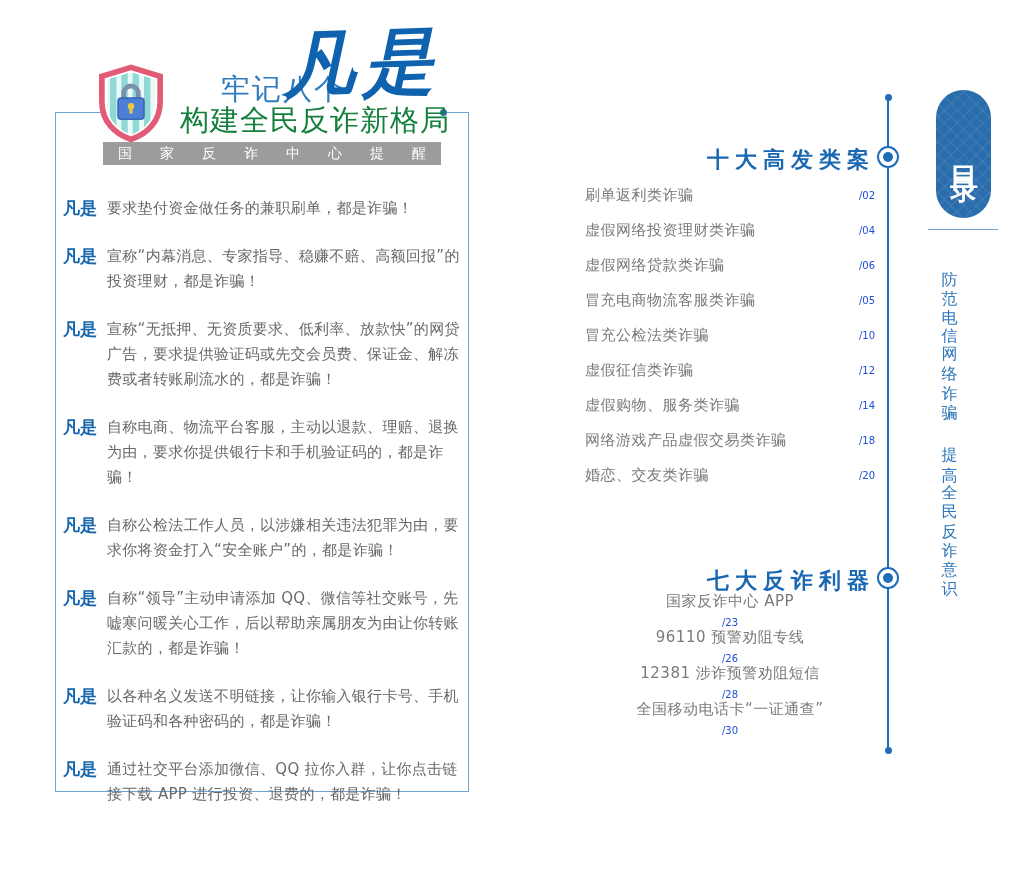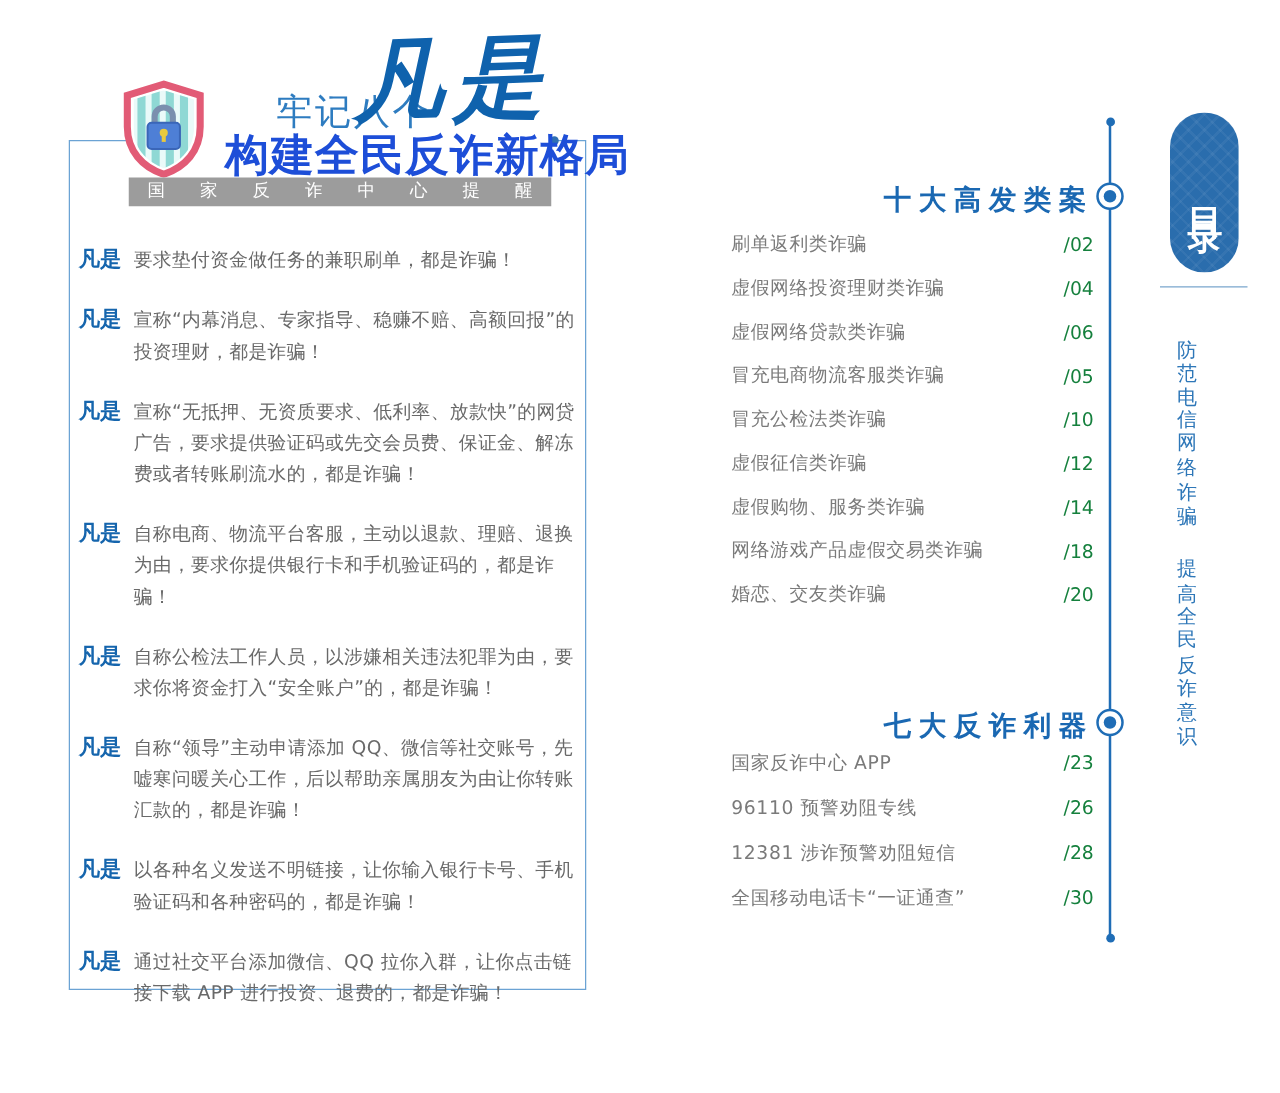--- a/index.html
+++ b/index.html
@@ -10,21 +10,21 @@
   .panel{position:absolute;left:55px;top:112px;width:412px;height:678px;border:1px solid #6ba3d4;}
   .panel-top-mask{position:absolute;left:60px;top:-2px;width:326px;height:4px;background:#ffffff;}
   .border-dot{position:absolute;width:7px;height:7px;border-radius:50%;background:#2f6fb3;}
   .dot-left{left:53px;top:-4px;}
   .dot-right{left:384px;top:-4px;}
 
   
   .shield{position:absolute;left:97px;top:64px;}
   .slogan-prefix{position:absolute;left:180px;top:70px;font-size:29px;color:#2e7cc0;font-weight:500;letter-spacing:2px;margin-left:41px;}
   .calligraphy{position:absolute;left:282px;top:16px;font-size:72px;font-weight:bold;font-style:italic;color:#0f62ad;transform:rotate(-2deg);letter-spacing:8px;white-space:nowrap;}
-  .slogan-main{position:absolute;left:180px;top:101px;font-size:35px;font-weight:bold;color:#1d4ed8;letter-spacing:1px;white-space:nowrap;}
+  .slogan-main{position:absolute;left:180px;top:101px;font-size:29px;font-weight:normal;color:#15803d;letter-spacing:1px;white-space:nowrap;}
   .ribbon{position:absolute;left:103px;top:142px;width:338px;height:23px;background:#9c9c9c;color:#ffffff;font-size:14px;line-height:23px;text-align:center;overflow:hidden;}
   .ribbon span{letter-spacing:28px;margin-right:-28px;}
 
   
   .items{position:absolute;left:63px;top:196px;width:398px;}
   .item{display:flex;margin-bottom:23px;}
   .item-label{width:36px;flex:0 0 36px;font-size:17px;font-weight:bold;color:#1565ad;line-height:25px;}
   .item-text{flex:1;margin-left:8px;font-size:15px;color:#696969;line-height:25px;letter-spacing:0.3px;}
 
   
@@ -36,23 +36,23 @@
   .toc-bullet::after{content:"";position:absolute;left:4px;top:4px;width:10px;height:10px;border-radius:50%;background:#1f6db6;}
   .bullet-1{top:146px;}
   .bullet-2{top:567px;}
   .toc-heading{position:absolute;right:149px;font-size:22px;font-weight:bold;color:#1a68b2;letter-spacing:6px;white-space:nowrap;}
   .heading-1{top:145px;}
   .heading-2{top:566px;}
   .toc-list{position:absolute;left:585px;width:290px;}
   .list-1{top:178px;}
   .list-2{top:592px;}
   .toc-row{display:flex;justify-content:space-between;align-items:center;height:35px;cursor:pointer;}
-  .list-2 .toc-row{height:36px;}
+  .list-2 .toc-row{height:36px;flex-direction:column;}
   .toc-label{font-size:15px;color:#7a7a7a;letter-spacing:0.5px;}
-  .toc-page{font-size:15px;color:#15803d;}
+  .toc-page{font-size:10px;color:#1d4ed8;}
 
   
   .tab-pill{position:absolute;left:936px;top:90px;width:55px;height:128px;border-radius:28px;background:#2a6dad;display:flex;align-items:center;justify-content:center;background-image:repeating-linear-gradient(45deg,rgba(255,255,255,0.05) 0 2px,transparent 2px 9px),repeating-linear-gradient(-45deg,rgba(255,255,255,0.05) 0 2px,transparent 2px 9px);}
   .tab-pill-text{writing-mode:vertical-rl;font-family:"DejaVu Serif","Liberation Serif",serif;font-size:28px;font-weight:bold;color:#ffffff;letter-spacing:10px;}
   .side-divider{position:absolute;left:928px;top:229px;width:70px;height:1px;background:#7aa6cd;}
   .motto{position:absolute;left:927px;top:258px;width:44px;height:600px;display:flex;justify-content:center;}
   .motto-text{writing-mode:vertical-rl;font-size:16px;color:#2e77b8;letter-spacing:19px;font-weight:500;}
 </style>
 </head>
 <body>

